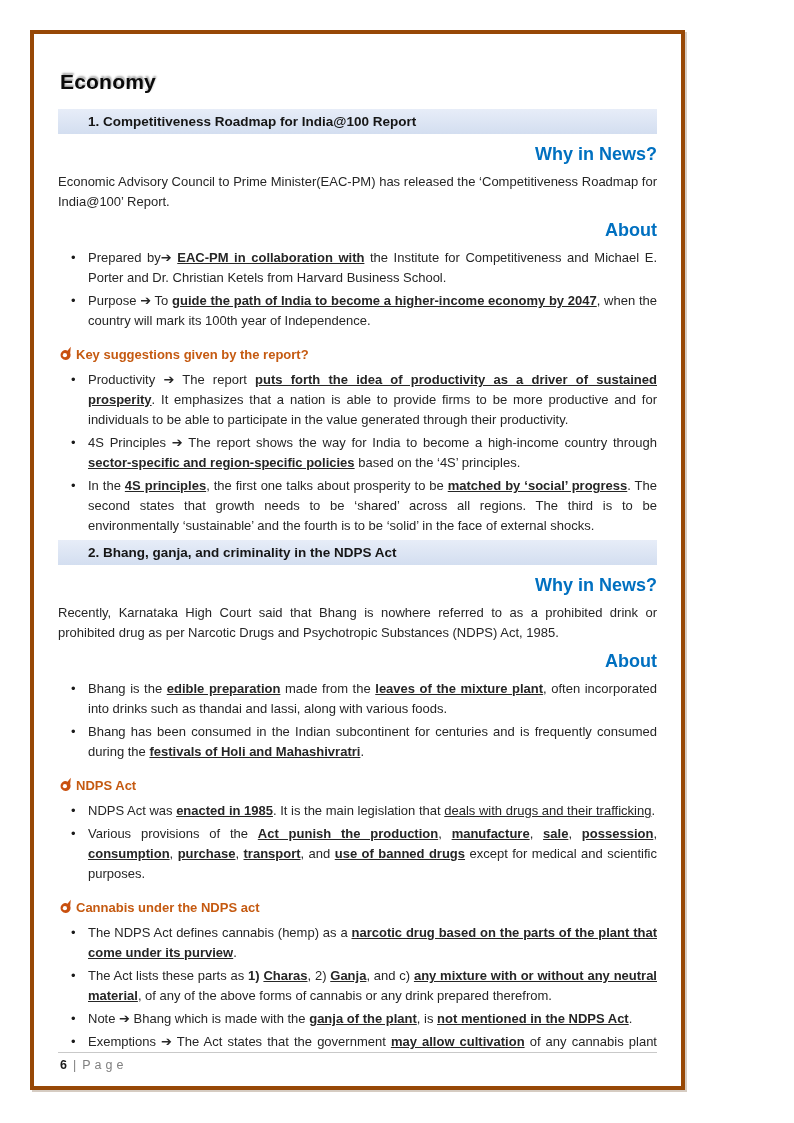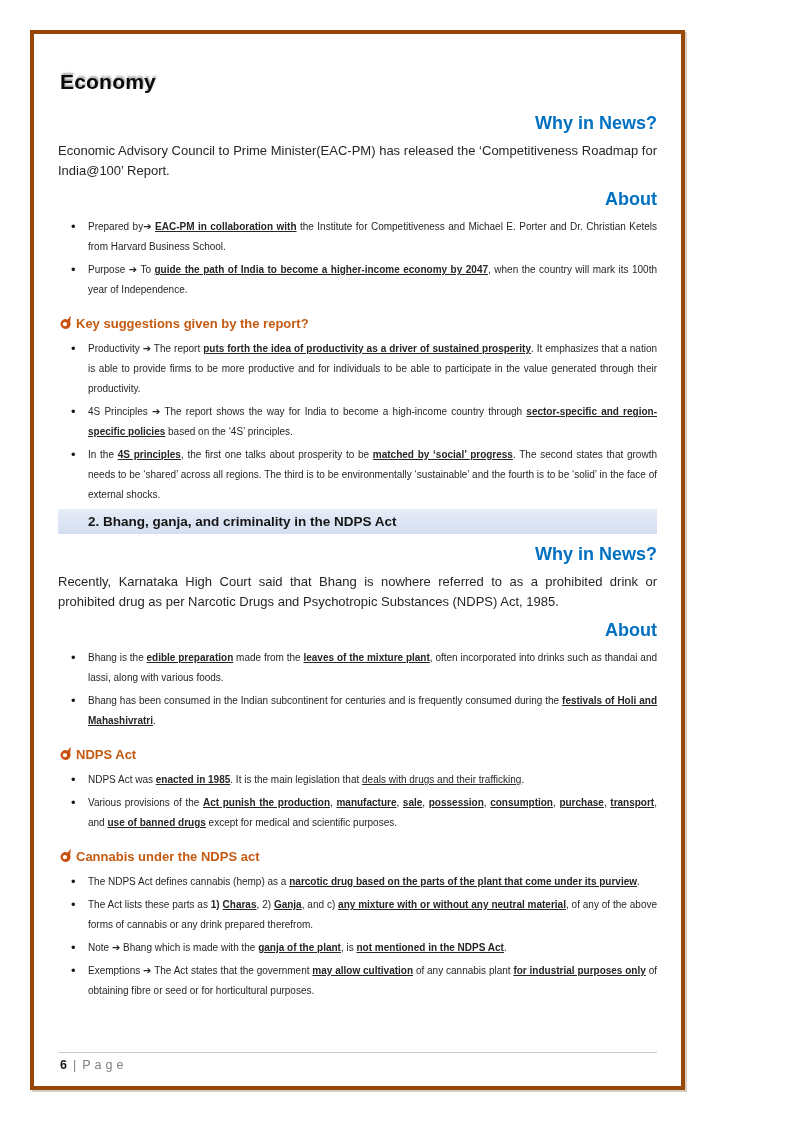--- a/index.html
+++ b/index.html
@@ -45,21 +45,21 @@
     margin:15px 0 8px 0;display:flex;align-items:center;gap:4px;
   }
   .subhead-orange svg{flex:0 0 auto;display:block;}
   p.para{
     font-size:13px;line-height:20px;text-align:justify;margin:6px 0 8px 0;
   }
   ul.bullets{
     list-style:none;margin:6px 0 4px 0;padding-left:30px;
   }
   ul.bullets li{
-    position:relative;font-size:10px;line-height:20px;text-align:justify;
+    position:relative;font-size:13px;line-height:20px;text-align:justify;
     margin-bottom:3px;
   }
   ul.bullets li::before{
     content:"\2022";position:absolute;left:-17px;top:0;
     font-size:13px;color:#1a1a1a;
   }
   .seg{} 
   .seg-b{font-weight:700;}
   .seg-bu{font-weight:700;text-decoration:underline;}
   .seg-u{text-decoration:underline;}
@@ -73,20 +73,21 @@
   .footer .pg-sep{color:var(--footer_gray,#7F7F7F);}
   .footer .pg-word{color:var(--footer_gray,#7F7F7F);letter-spacing:4px;}
 </style>
 </head>
 <body>
 
 <div class="page">
   <div class="frame">
     <h1 class="doc-title">Economy</h1>
     <div class="content" id="doc-content">
+        <div class="section-bar"><span>1. Competitiveness Roadmap for India@100 Report</span></div>
         <div class="subhead-blue">Why in News?</div>
         <p class="para"><span class="seg">Economic Advisory Council to Prime Minister(EAC-PM) has released the ‘Competitiveness Roadmap for India@100’ Report.</span></p>
         <div class="subhead-blue">About</div>
         <ul class="bullets">
           <li><span class="seg">Prepared by</span><span class="seg-arrow">➔</span><span class="seg"> </span><span class="seg-bu">EAC-PM in collaboration with</span><span class="seg"> the Institute for Competitiveness and Michael E. Porter and Dr. Christian Ketels from Harvard Business School.</span></li>
           <li><span class="seg">Purpose </span><span class="seg-arrow">➔</span><span class="seg"> To </span><span class="seg-bu">guide the path of India to become a higher-income economy by 2047</span><span class="seg">, when the country will mark its 100th year of Independence.</span></li>
         </ul>
         <div class="subhead-orange">
           <span style="display: inline-flex;">
             <svg width="14" height="16" viewBox="0 0 14 16" aria-hidden="true">

